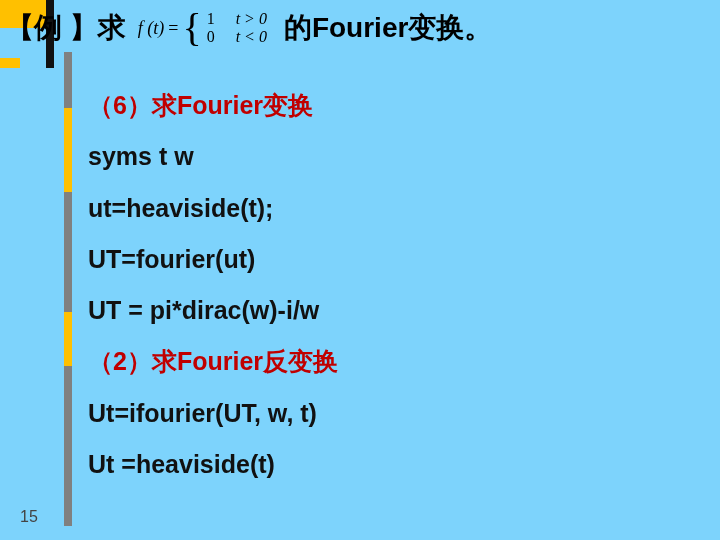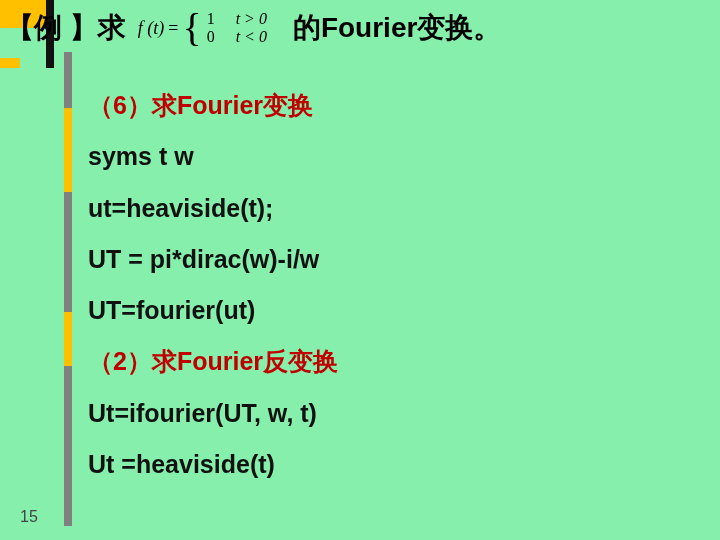--- a/index.html
+++ b/index.html
@@ -1,34 +1,34 @@
 <!DOCTYPE html>
 <html><head>
 <meta charset="utf-8">
 <style>
   * { margin: 0; padding: 0; box-sizing: border-box; }
   html, body { width: 720px; height: 540px; overflow: hidden; background: #fff; font-family: "Microsoft YaHei", "SimHei", Arial, sans-serif; }
-  .slide { position: relative; width: 720px; height: 540px; background: #86efac; }
+  .slide { position: relative; width: 720px; height: 540px; background: #7dd3fc; }
 
   
   .accent-top { position: absolute; left: 0; top: 0; width: 46px; height: 28px; background: #ffc000; }
   .accent-black { position: absolute; left: 46px; top: 0; width: 8px; height: 68px; background: #111; }
   .accent-title-yellow { position: absolute; left: 0; top: 58px; width: 20px; height: 10px; background: #ffc000; }
 
   .left-bars { position: absolute; left: 64px; top: 52px; bottom: 16px; width: 8px; }
   .lb-seg { position: absolute; left: 0; width: 8px; }
   .lb1 { top: 0; height: 56px; background: #808080; }
   .lb2 { top: 56px; height: 84px; background: #ffc000; }
   .lb3 { top: 140px; height: 120px; background: #808080; }
   .lb4 { top: 260px; height: 54px; background: #ffc000; }
   .lb5 { top: 314px; height: 160px; background: #808080; }
 
   .title { position: absolute; left: 6px; top: 4px; right: 10px; height: 48px; display: flex; align-items: center; font-size: 28px; font-weight: 700; color: #000; }
   .title .seg1 { margin-right: 6px; }
-  .title .seg3 { margin-left: 20px; }
+  .title .seg3 { margin-left: 11px; }
 
   .formula { display: inline-flex; align-items: center; font-family: "Times New Roman", serif; font-size: 18px; font-weight: 400; font-style: italic; margin: 0 6px; }
   .formula .ft { }
   .formula .eq { font-style: normal; margin: 0 4px; }
   .brace { font-style: normal; font-size: 40px; line-height: 40px; margin-right: 2px; font-family: serif; }
   .cases { display: inline-flex; flex-direction: column; font-size: 16px; line-height: 18px; }
   .cases .row { display: flex; gap: 18px; }
   .cases .val { width: 14px; text-align: center; font-style: normal; }
   .cases .cond { font-style: italic; text-align: right; }
 
@@ -72,21 +72,21 @@
         </span>
       </span>
     </span>
     <span class="seg3">的Fourier变换。</span>
   </div>
 
   <div class="body">
     <div class="line heading">（6）求Fourier变换</div>
     <div class="line">syms  t  w</div>
     <div class="line">ut=heaviside(t);</div>
+    <div class="line">UT=fourier(ut)</div>
     <div class="line">UT = pi*dirac(w)-i/w</div>
-    <div class="line">UT=fourier(ut)</div>
     <div class="line heading">（2）求Fourier反变换</div>
     <div class="line">Ut=ifourier(UT, w, t)</div>
     <div class="line">Ut =heaviside(t)</div>
   </div>
 
   <div class="slide-num">15</div>
 </div>
 
 </body></html>

